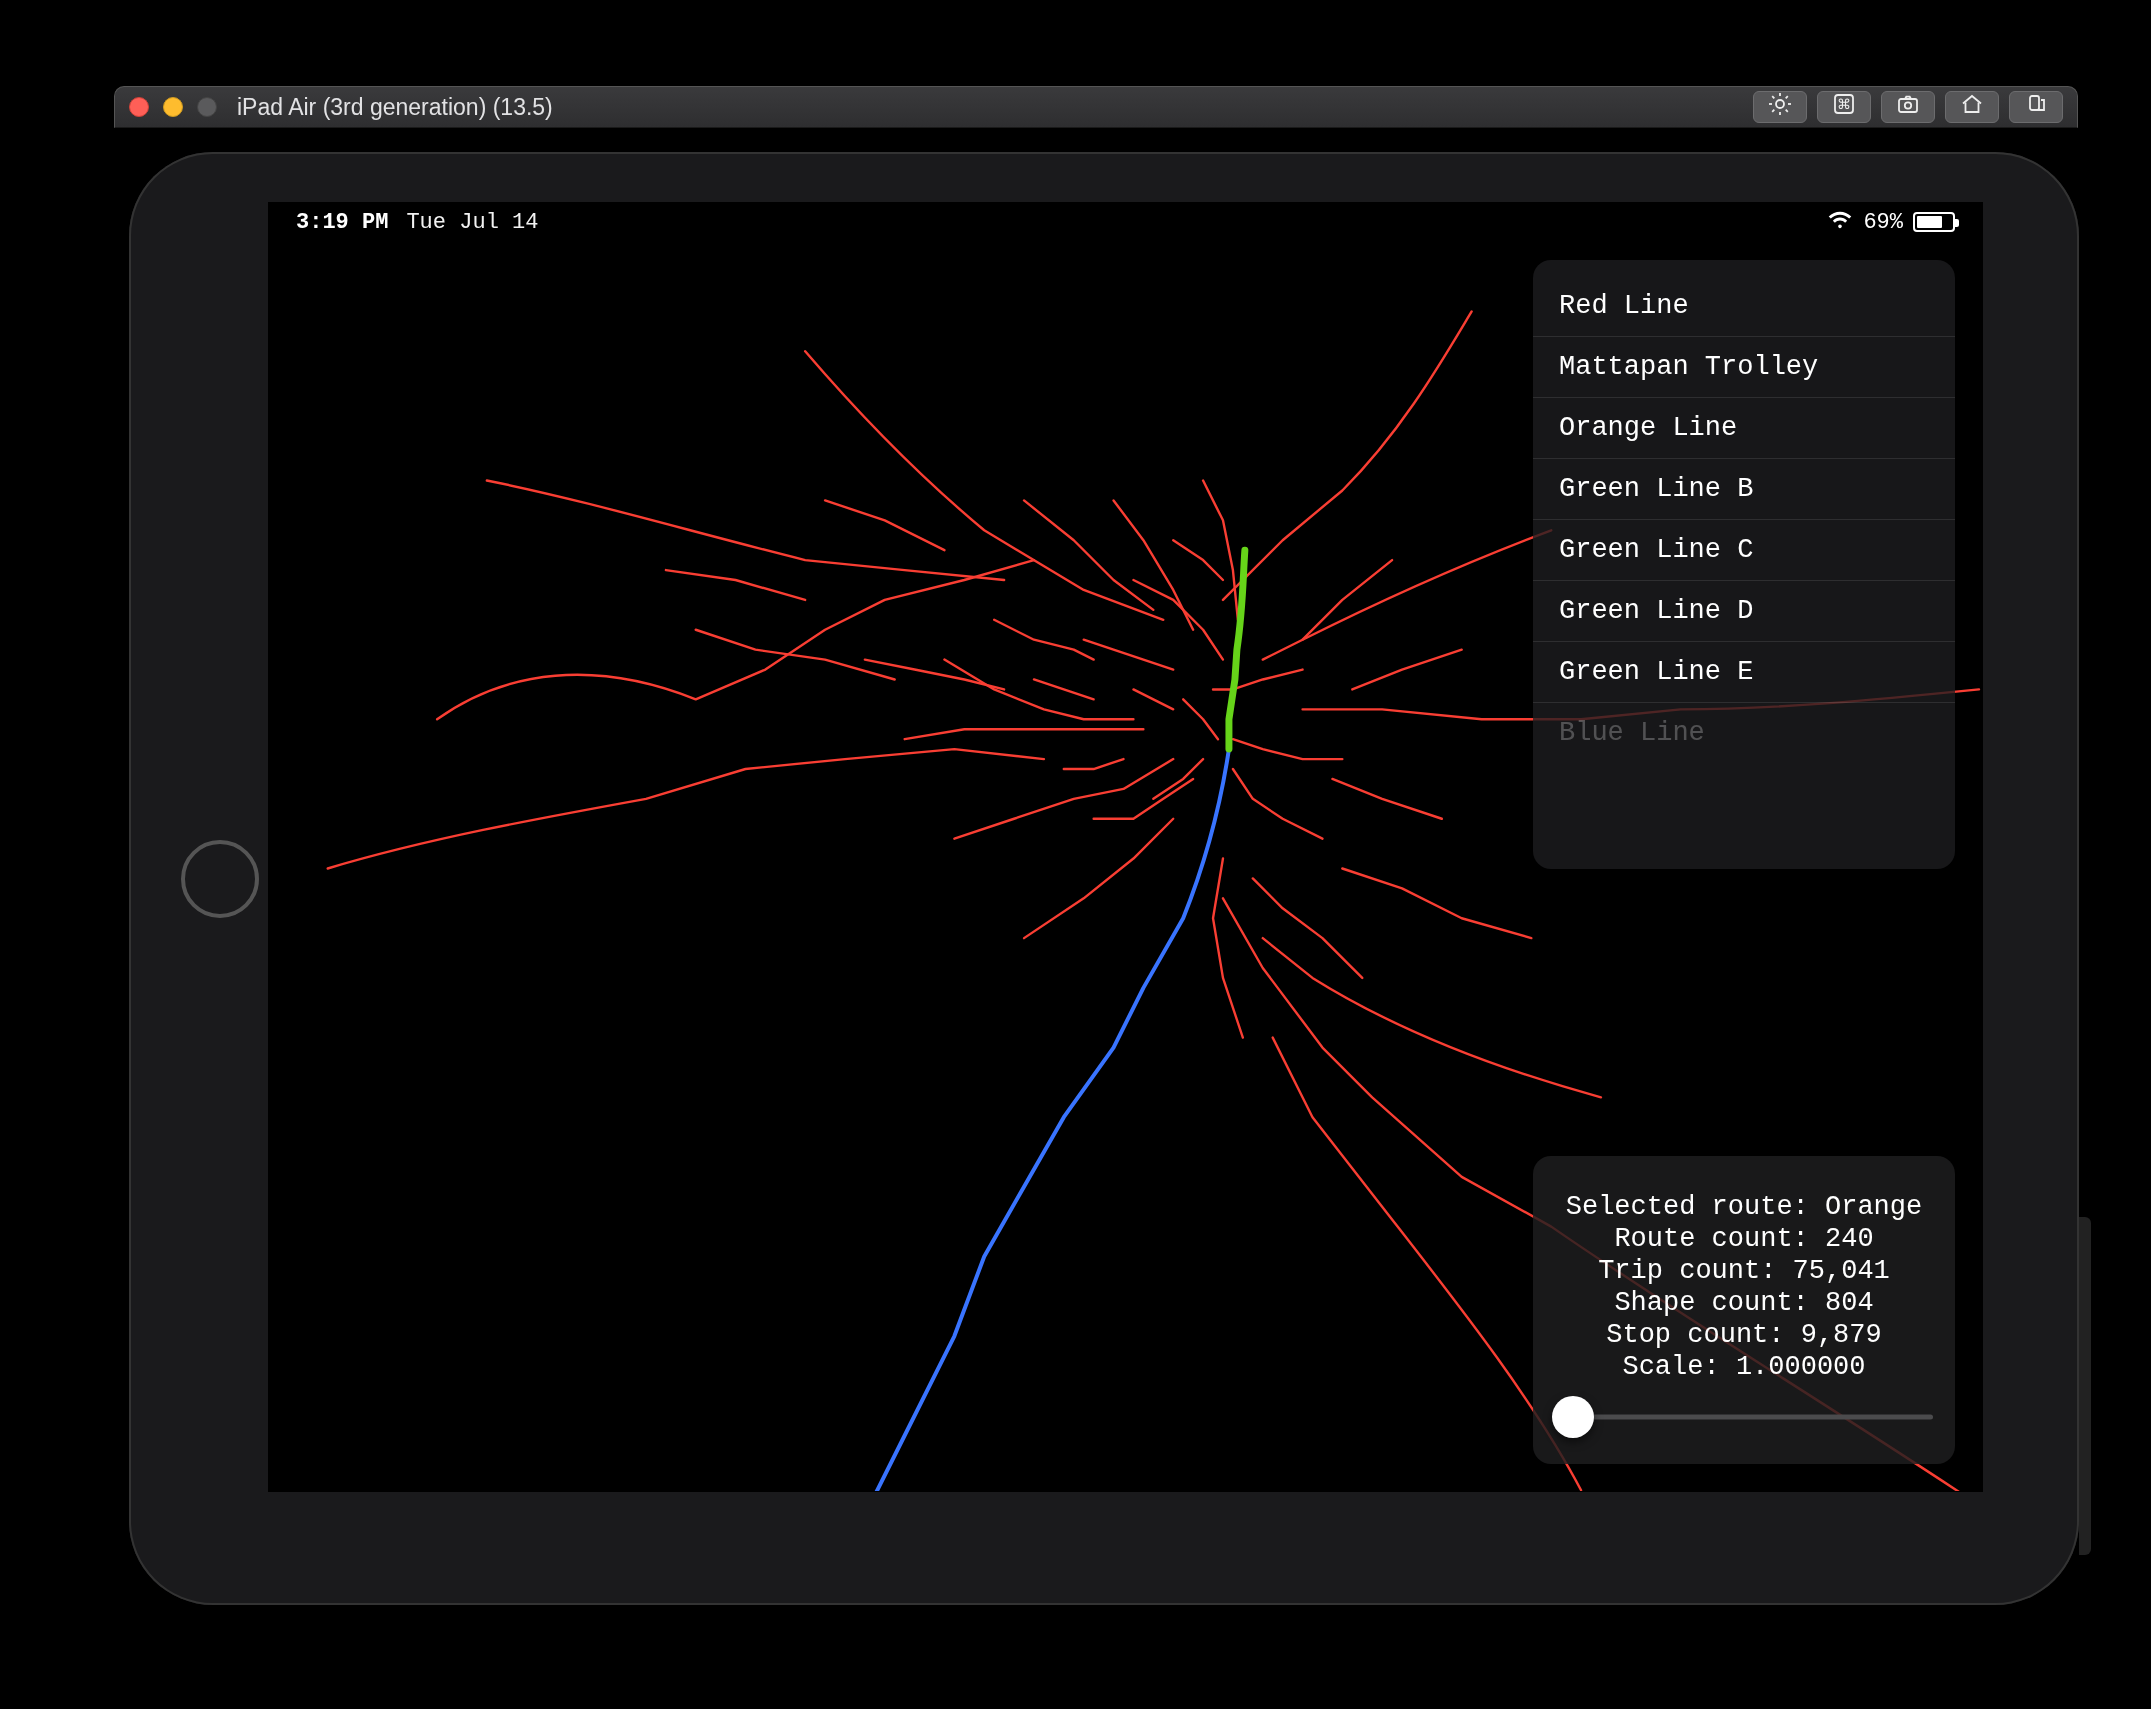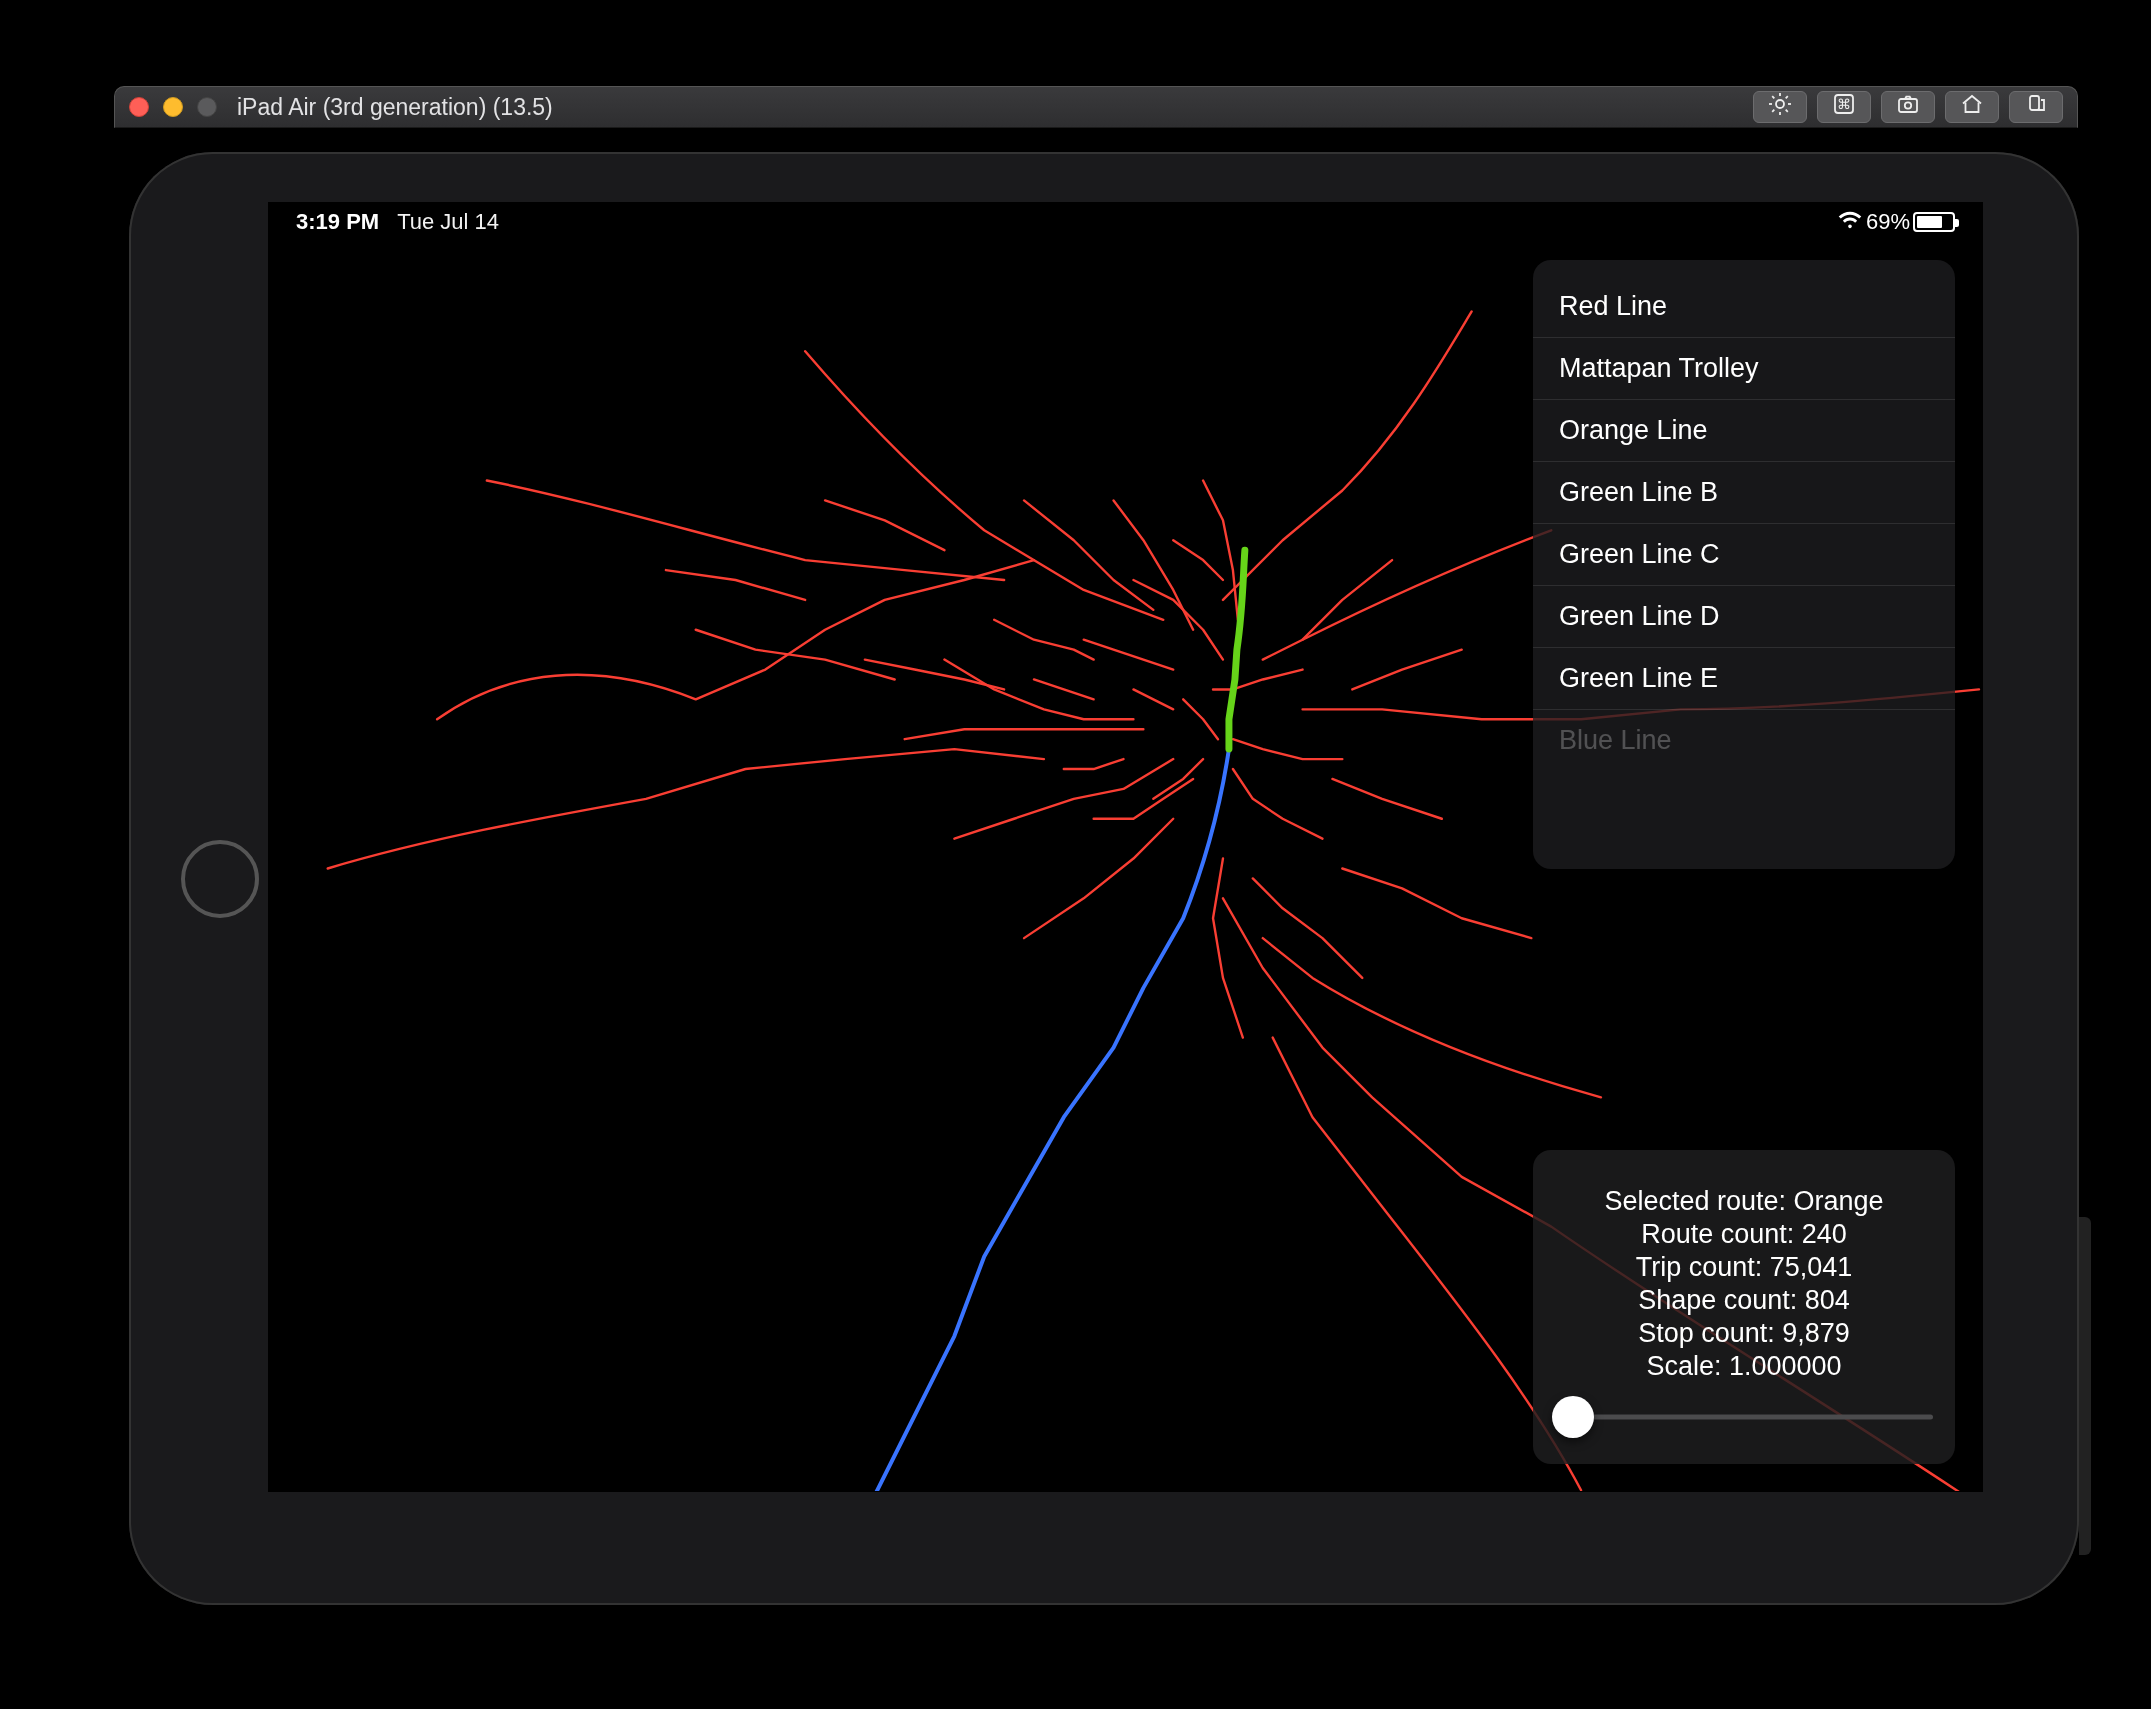--- a/index.html
+++ b/index.html
@@ -84,38 +84,39 @@
   }
 
   .screen {
     position: absolute;
     left: 139px;
     top: 50px;
     width: 1715px;
     height: 1290px;
     background: #000;
     overflow: hidden;
+    font-family: Liberation Mono, monospace;
   }
 
   
   .statusbar {
     position: absolute;
     top: 0; left: 0; right: 0;
     height: 40px;
     display: flex;
     align-items: center;
     padding: 0 28px;
     font-size: 22px;
     color: #fff;
     font-weight: 500;
     z-index: 40;
   }
   .statusbar .time { font-weight: 600; margin-right: 18px; }
   .statusbar .date { font-weight: 500; opacity: .95; }
-  .statusbar .right { margin-left: auto; display:flex; align-items:center; gap: 3px; }
+  .statusbar .right { margin-left: auto; display:flex; align-items:center; gap: 10px; }
   .wifi-icon svg { width: 26px; height: 26px; fill:#fff; }
   .battery {
     width: 42px; height: 20px; border: 2px solid #fff; border-radius: 4px;
     position: relative;
   }
   .battery::after { content:""; position:absolute; right:-6px; top:5px; width:4px; height:8px; background:#fff; border-radius: 0 2px 2px 0; }
   .battery .level { position:absolute; left:2px; top:2px; bottom:2px; width: 66%; background:#fff; border-radius:1px; }
 
   
   .map-canvas {

